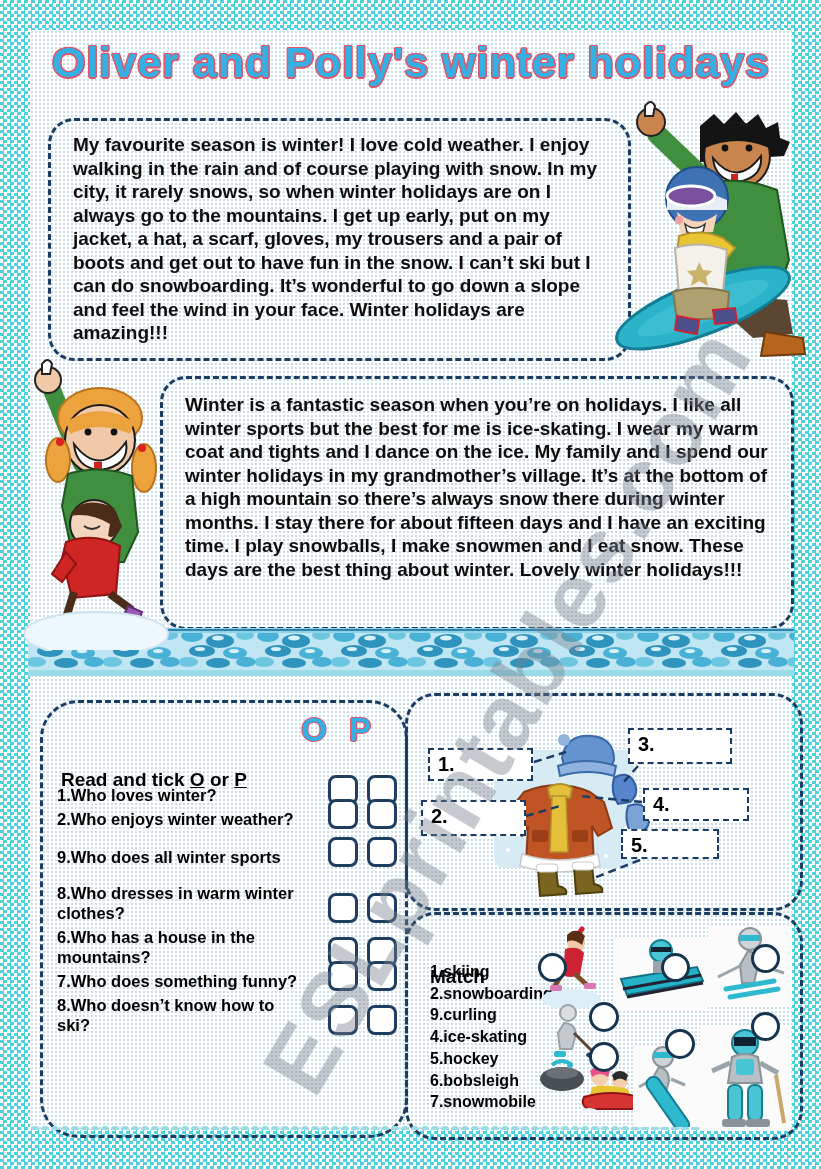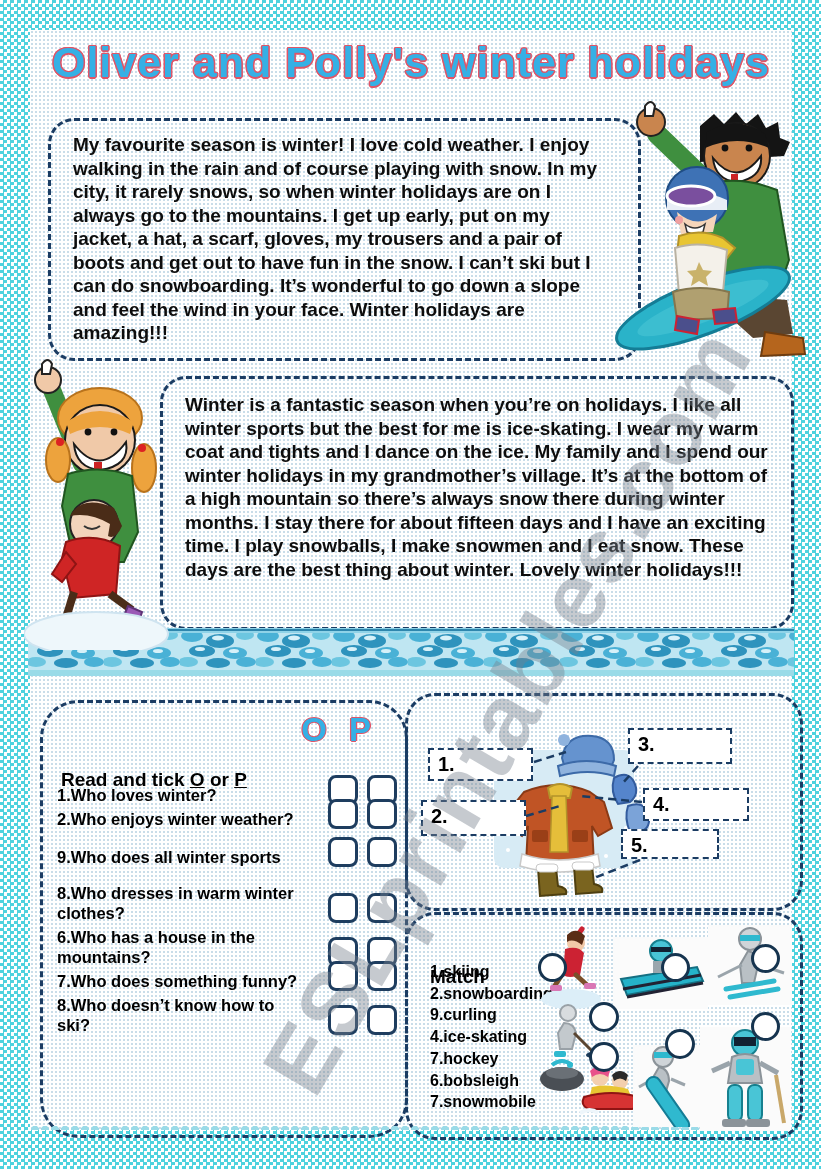--- a/index.html
+++ b/index.html
@@ -16,21 +16,21 @@
     background-size:4px 4px;
   }
   .title{
     position:absolute;left:0;top:8px;width:100%;text-align:center;
     font-size:43px;font-weight:bold;letter-spacing:1px;color:#35b0e5;
     text-shadow:-1.5px 0 #e05568,1.5px 0 #e05568,0 -1.5px #e05568,0 1.5px #e05568,
                 -1px -1px #e05568,1px 1px #e05568,-1px 1px #e05568,1px -1px #e05568;
     white-space:nowrap;
   }
   .dashbox{position:absolute;border:3px dashed #1b3c63;}
-  .p1box{left:18px;top:88px;width:577px;height:237px;border-radius:26px;padding-left:10px;}
+  .p1box{left:18px;top:88px;width:577px;height:237px;border-radius:26px;}
   .p2box{left:130px;top:346px;width:628px;height:248px;border-radius:26px;}
   .ptext{
     position:absolute;color:#0d0d0d;font-weight:bold;font-size:19px;line-height:23.5px;
   }
   .p1text{left:22px;top:12px;width:540px;}
   .p2text{left:22px;top:14px;width:586px;}
   .scene{position:absolute;z-index:3;}
   .water{position:absolute;left:-2px;top:598px;width:766px;height:48px;z-index:2;}
   .tickbox{left:10px;top:670px;width:362px;height:432px;border-radius:38px;}
   .clothesbox{left:375px;top:663px;width:392px;height:212px;border-radius:30px;}
@@ -287,21 +287,21 @@
       <div class="blank" style="left:213px;top:133px;width:98px;height:30px"><span>5.</span></div>
     </div>
 
     <div class="dashbox matchbox">
       <div class="boxheading" style="left:22px;top:7px">Match</div>
       <div class="match-list">
         <div>1.skiing</div>
         <div>2.snowboarding</div>
         <div>9.curling</div>
         <div>4.ice-skating</div>
-        <div>7.hockey</div>
+        <div>5.hockey</div>
         <div>6.bobsleigh</div>
         <div>7.snowmobile</div>
       </div>
 
       <svg class="mimg" style="left:130px;top:8px" width="65" height="88" viewBox="0 0 65 88">
         <ellipse cx="33" cy="76" rx="30" ry="10" fill="#dceef8"></ellipse>
         <path d="M34 20 L44 6" stroke="#cc2233" stroke-width="5" stroke-linecap="round"></path>
         <circle cx="38" cy="20" r="9" fill="#f2c9a8"></circle>
         <path d="M29 12 q9 -9 18 1 l-3 9 q-9 -7 -15 -3z" fill="#5a2d16"></path>
         <path d="M27 26 q13 -4 19 4 l-4 22 q-11 4 -17 0z" fill="#cc2233"></path>

